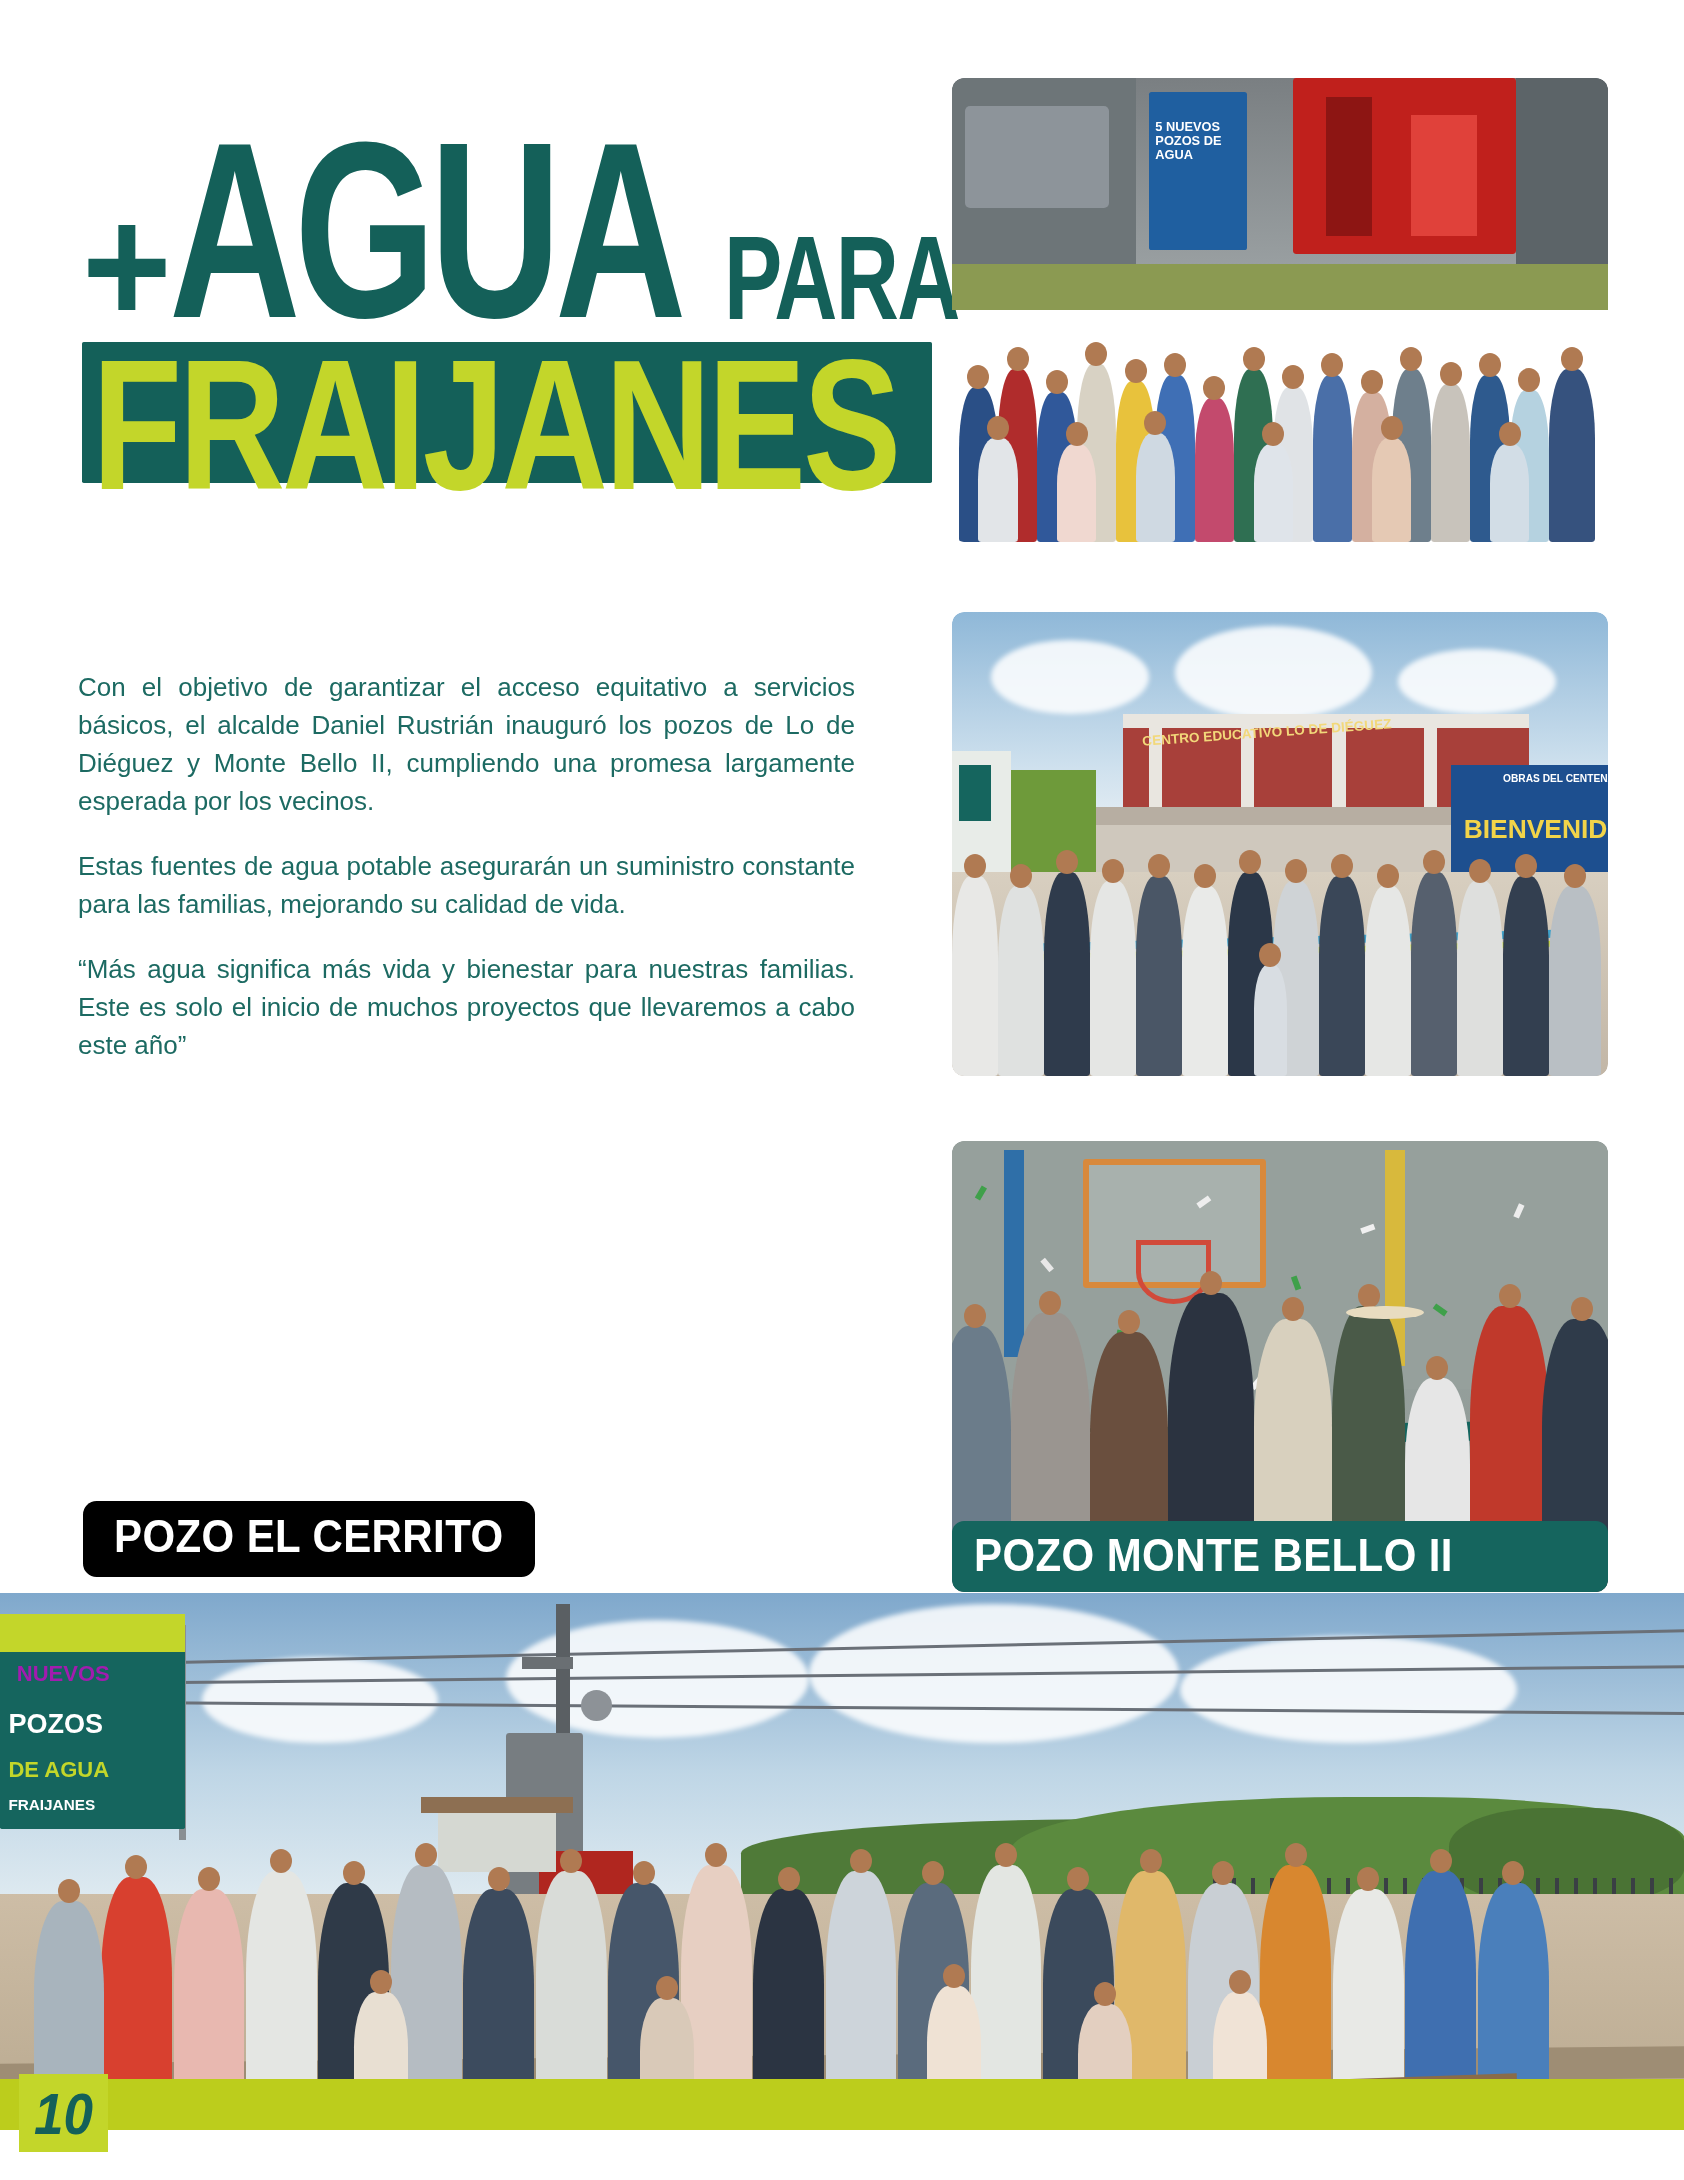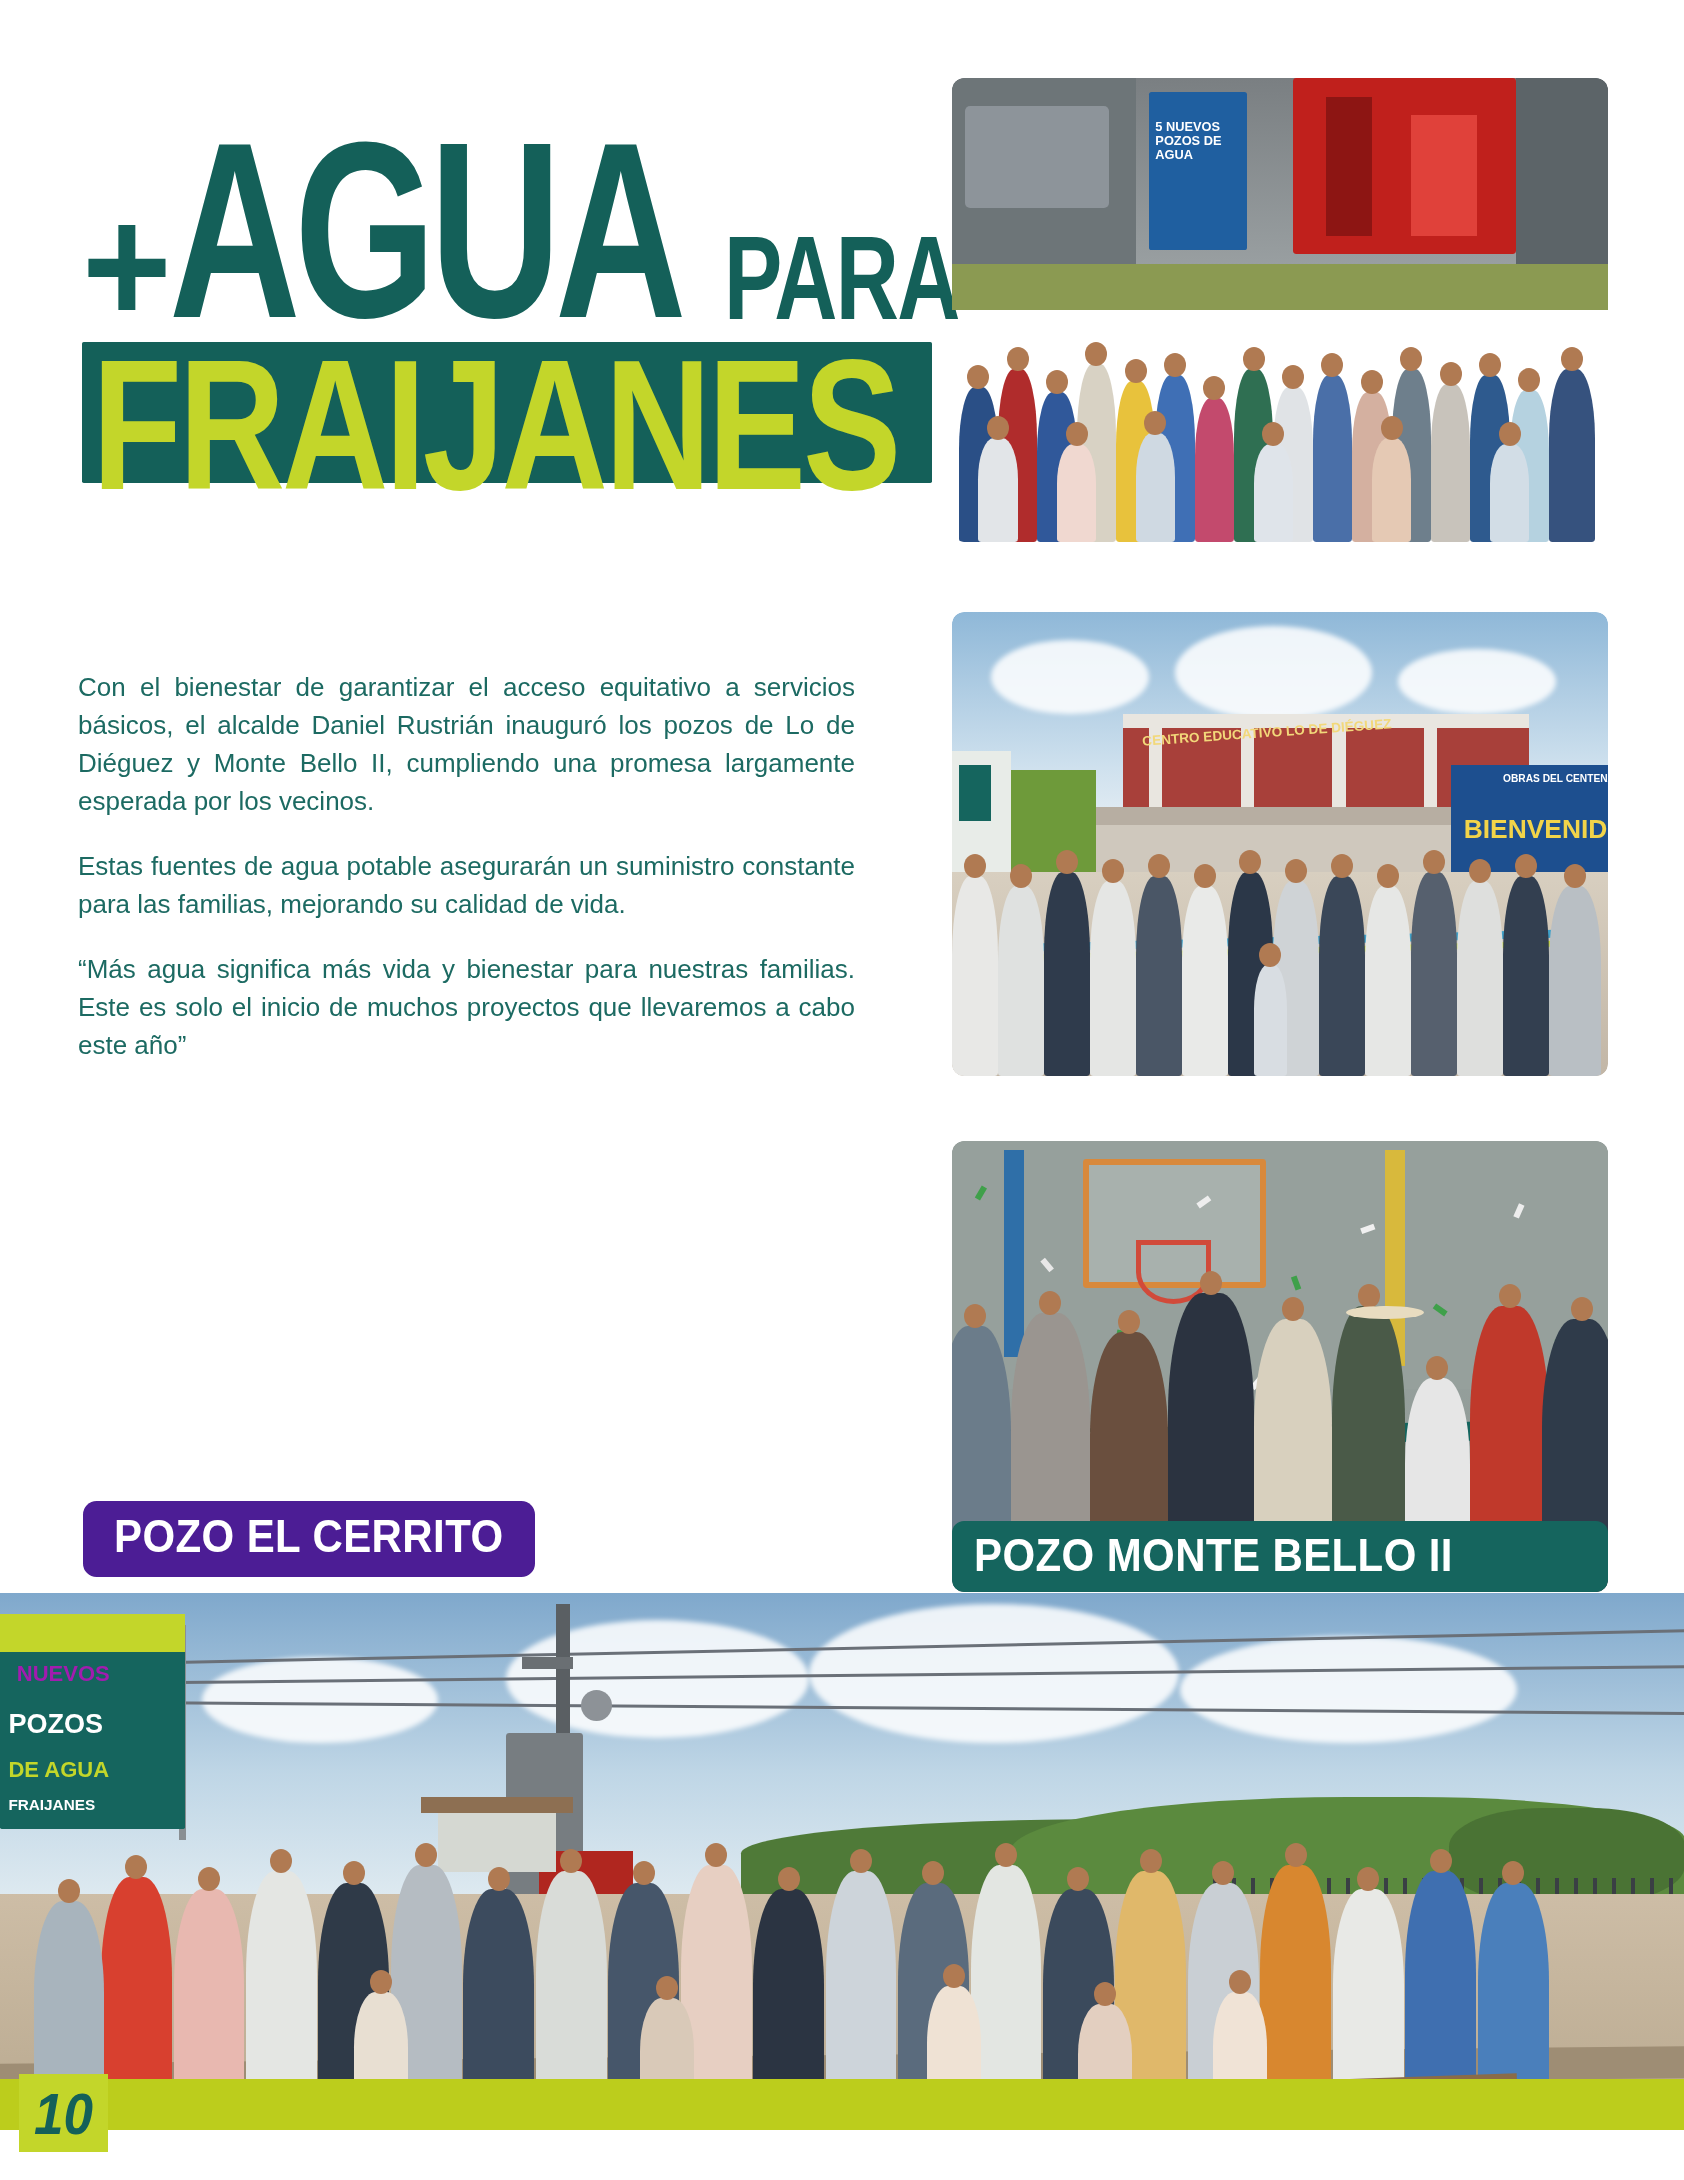--- a/index.html
+++ b/index.html
@@ -69,21 +69,21 @@
   
   #photo-tempisque{left:952px;top:78px;width:656px;height:464px;}
   
   #photo-dieguez{left:952px;top:612px;width:656px;height:464px;}
   
   #photo-montebello{left:952px;top:1141px;width:656px;height:451px;}
 
   
   #caption-cerrito{
     position:absolute;left:83px;top:1501px;
-    background:#4c1d95;border-radius:13.6px;
+    background:#000000;border-radius:13.6px;
     padding:15.3px 31px 19px 31px;z-index:7;
   }
 
   
   #photo-cerrito{
     position:absolute;left:0;top:1593px;width:1685px;height:537px;overflow:hidden;
   }
   .bottom-bar{position:absolute;left:0;bottom:0;width:1685px;height:51px;background:#bccd1c;}
 
   
@@ -121,21 +121,21 @@
       <span class="hl-plus">+</span>
       <span class="hl-agua">AGUA</span>
       <span class="hl-para">PARA</span>
     </div>
     <div class="hl-row2">
       <span class="hl-fraijanes">FRAIJANES</span>
     </div>
   </div>
 
   <div class="article">
-    <p>Con el bienestar de garantizar el acceso equitativo a servicios básicos, el alcalde Daniel Rustrián inauguró los pozos de Lo de Diéguez y Monte Bello II, cumpliendo una promesa largamente esperada por los vecinos.</p>
+    <p>Con el objetivo de garantizar el acceso equitativo a servicios básicos, el alcalde Daniel Rustrián inauguró los pozos de Lo de Diéguez y Monte Bello II, cumpliendo una promesa largamente esperada por los vecinos.</p>
     <p>Estas fuentes de agua potable asegurarán un suministro constante para las familias, mejorando su calidad de vida.</p>
     <p>“Más agua significa más vida y bienestar para nuestras familias. Este es solo el inicio de muchos proyectos que llevaremos a cabo este año”</p>
   </div>
 
   <div class="photo-card" id="photo-tempisque">
     <div class="photo">
       <div class="scene">
 
         <div style="position:absolute;left:0;top:0;width:100%;height:42%;background:linear-gradient(#7a7f82,#9aa0a2);"></div>
         <div style="position:absolute;left:0;top:0;width:28%;height:40%;background:#6d7578;"></div>

